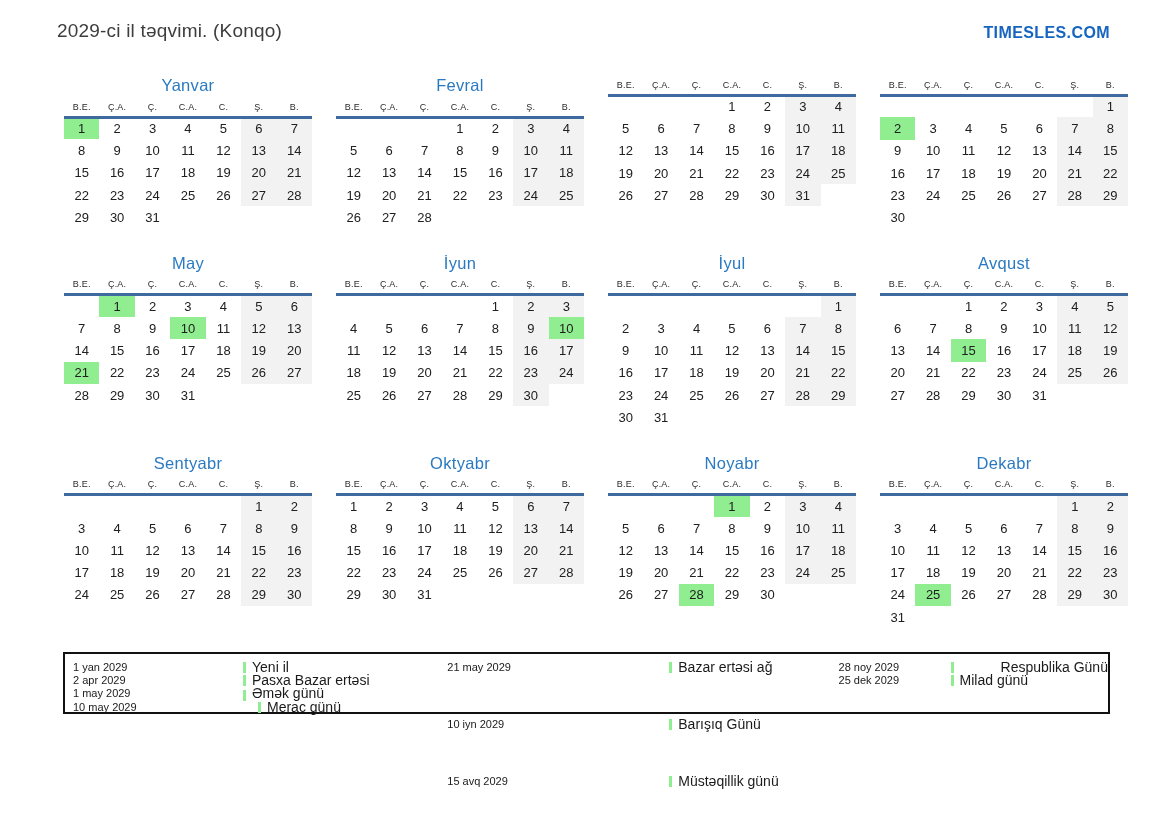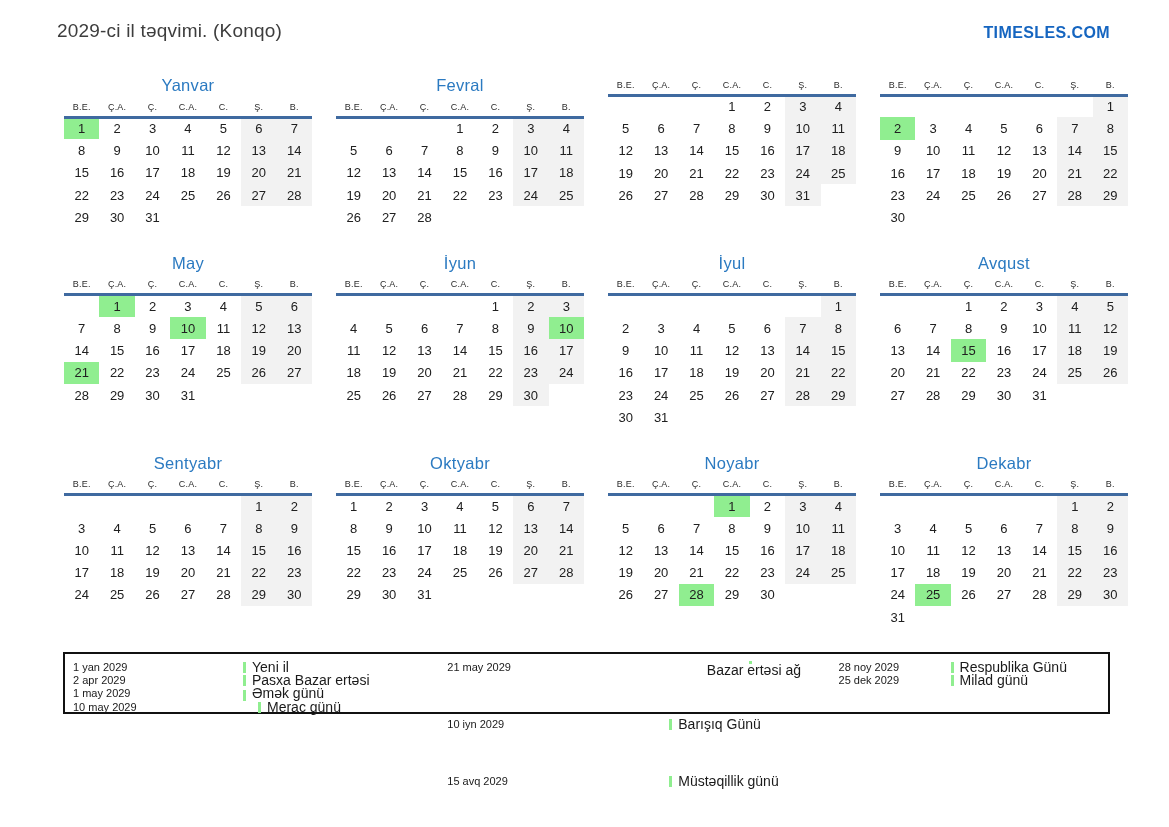--- a/index.html
+++ b/index.html
@@ -873,21 +873,21 @@
         <span>Əmək günü</span>
       </div>
       <div class="legend-date" style="grid-area: 4 / 1;">10 may 2029</div>
       <div class="legend-name" style="grid-area: 4 / 2; padding-left: 15px;">
         <span class="bar"></span>
         <span>Merac günü</span>
       </div>
     </div>
     <div class="legend-group lg2">
       <div class="legend-date" style="grid-area: 1 / 1;">21 may 2029</div>
-      <div class="legend-name" style="grid-area: 1 / 2; flex-direction: column;">
+      <div class="legend-name" style="grid-area: 1 / 2;">
         <span class="bar"></span>
         <span>Bazar ertəsi ağ</span>
       </div>
       <div class="legend-date" style="grid-area: 2 / 1;">10 iyn 2029</div>
       <div class="legend-name" style="grid-area: 2 / 2;">
         <span class="bar"></span>
         <span>Barışıq Günü</span>
       </div>
       <div class="legend-date" style="grid-area: 3 / 1;">15 avq 2029</div>
       <div class="legend-name" style="grid-area: 3 / 2;">
@@ -895,21 +895,21 @@
         <span>Müstəqillik günü</span>
       </div>
       <div class="legend-date" style="grid-area: 4 / 1; text-align: center;">1 noy 2029</div>
       <div class="legend-name" style="grid-area: 4 / 2; margin-top: 20px;">
         <span class="bar"></span>
         <span>All Saints 'Eve</span>
       </div>
     </div>
     <div class="legend-group lg3">
       <div class="legend-date" style="grid-area: 1 / 1;">28 noy 2029</div>
-      <div class="legend-name" style="grid-area: 1 / 2;">
+      <div class="legend-name" style="grid-area: 1 / 2; gap: 41px;">
         <span class="bar"></span>
         <span>Respublika Günü</span>
       </div>
       <div class="legend-date" style="grid-area: 2 / 1;">25 dek 2029</div>
       <div class="legend-name" style="grid-area: 2 / 2;">
         <span class="bar"></span>
         <span>Milad günü</span>
       </div>
     </div>
   </div>

